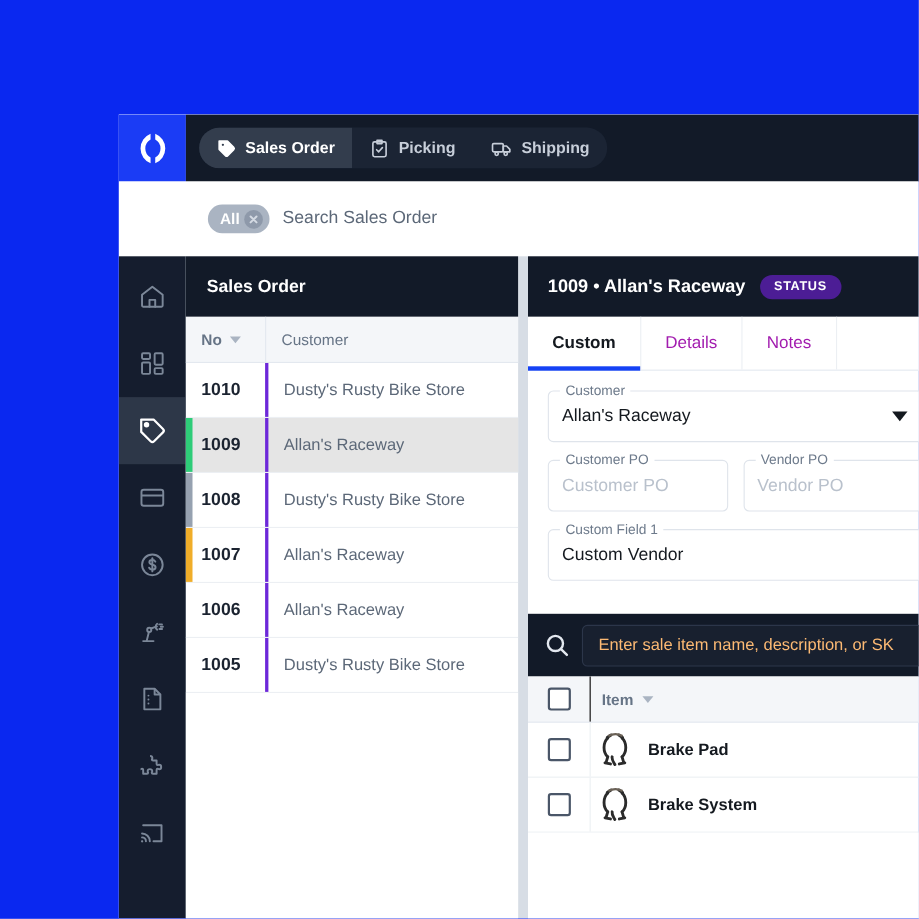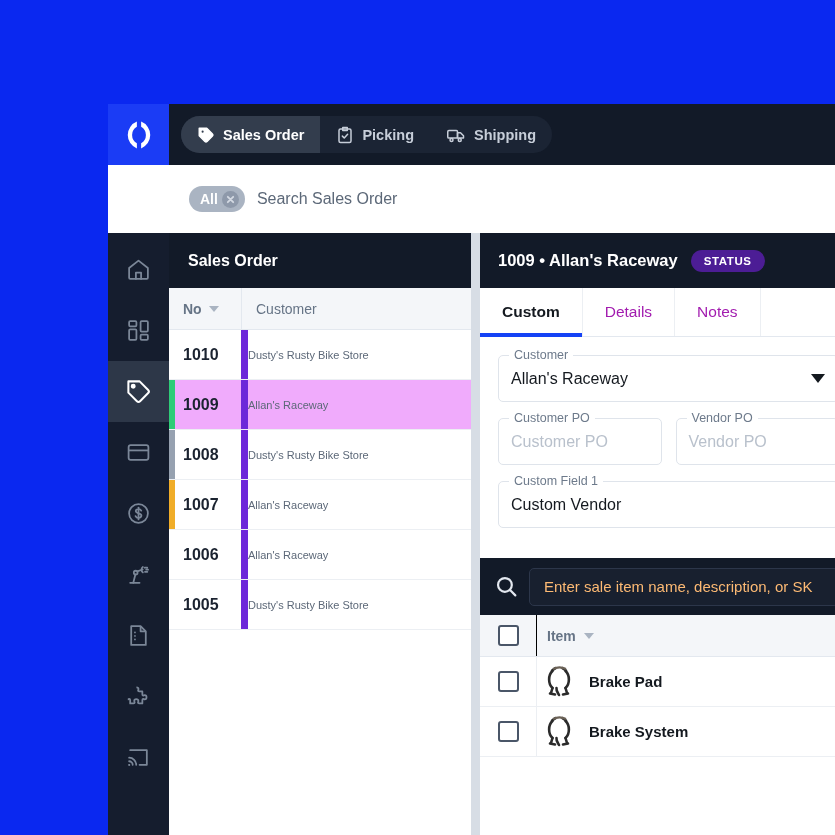--- a/index.html
+++ b/index.html
@@ -104,28 +104,28 @@
   }
   .col-no { width: 72px; padding-left: 14px; display: flex; align-items: center; gap: 7px; }
   .col-cust { padding-left: 14px; border-left: 1px solid #e3e8ef; height: 100%;
               display: flex; align-items: center; font-weight: normal; }
   .caret { width: 0; height: 0; border-left: 5px solid transparent;
            border-right: 5px solid transparent; border-top: 6px solid #aab4c2; }
   .list-row {
     height: 50px; display: flex; align-items: center;
     border-bottom: 1px solid #eceff3; position: relative; flex-shrink: 0;
   }
-  .list-row.sel { background: #f0abfc; }
+  .list-row.sel { background: #e5e5e5; }
   .row-flag { position: absolute; left: 0; top: 0; bottom: 0; width: 6px; }
   .row-no {
     width: 72px; padding-left: 14px; font-size: 16px; font-weight: bold; color: #1b2330;
   }
   .row-cust {
-    flex: 1; padding-left: 0; font-size: 11px; color: #5c6878;
-    border-left: 7px solid #6d28d9; height: 100%; display: flex; align-items: center;
+    flex: 1; padding-left: 14px; font-size: 15px; color: #5c6878;
+    border-left: 3px solid #6d28d9; height: 100%; display: flex; align-items: center;
     white-space: nowrap;
   }
   .list-fill { flex: 1; background: #ffffff; }
 
   
   .detail-pane {
     flex: 1; background: #ffffff; display: flex; flex-direction: column;
     min-width: 0; min-height: 0;
   }
   .detail-header {

